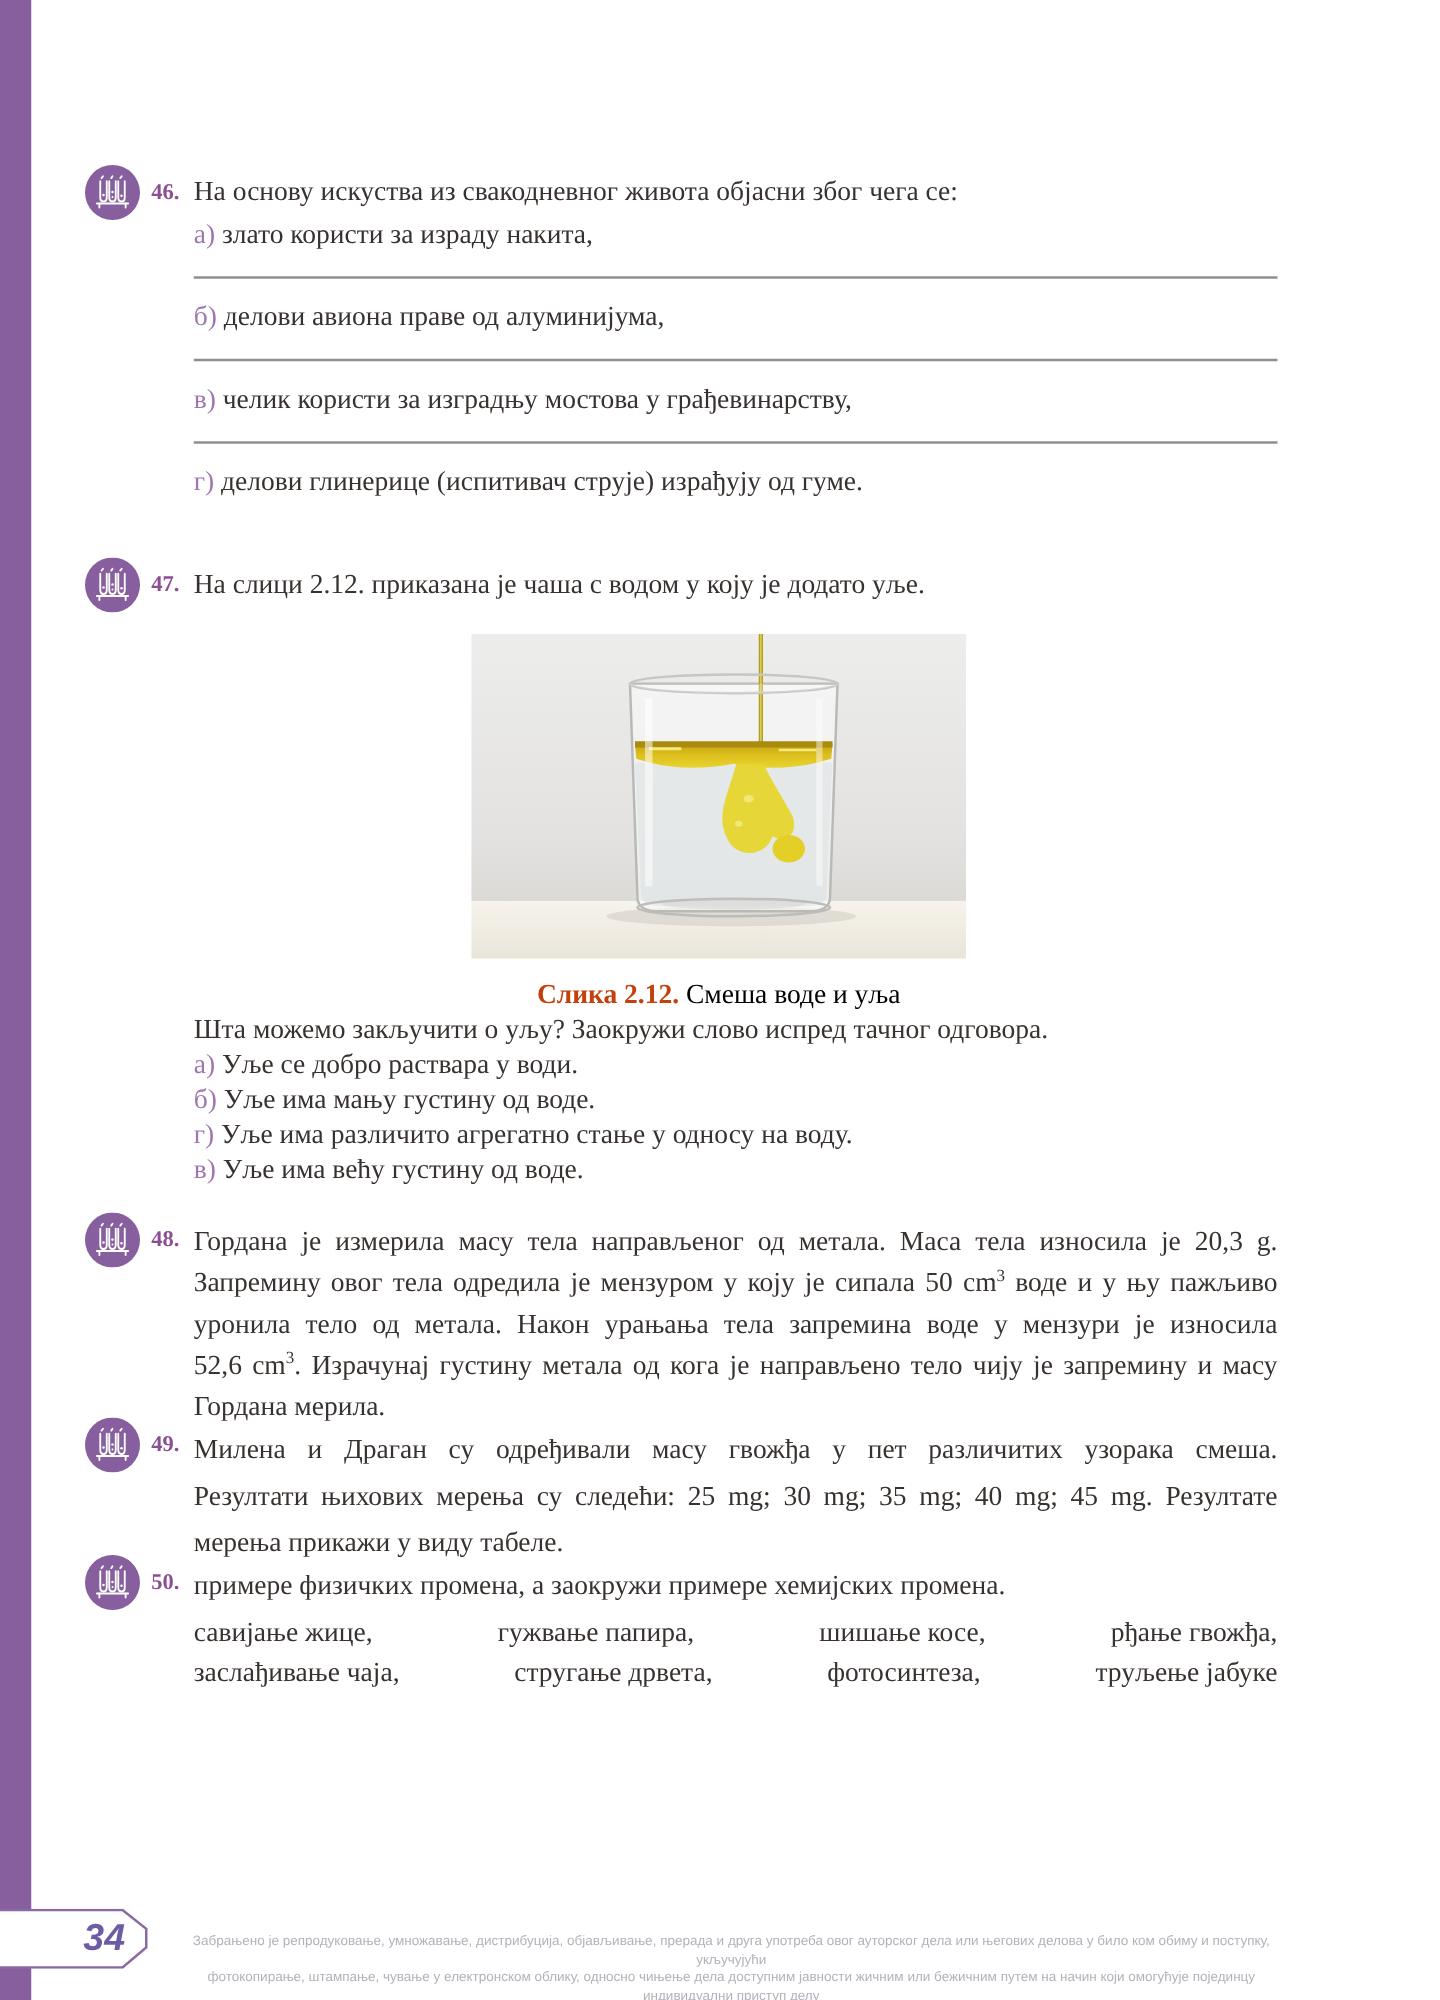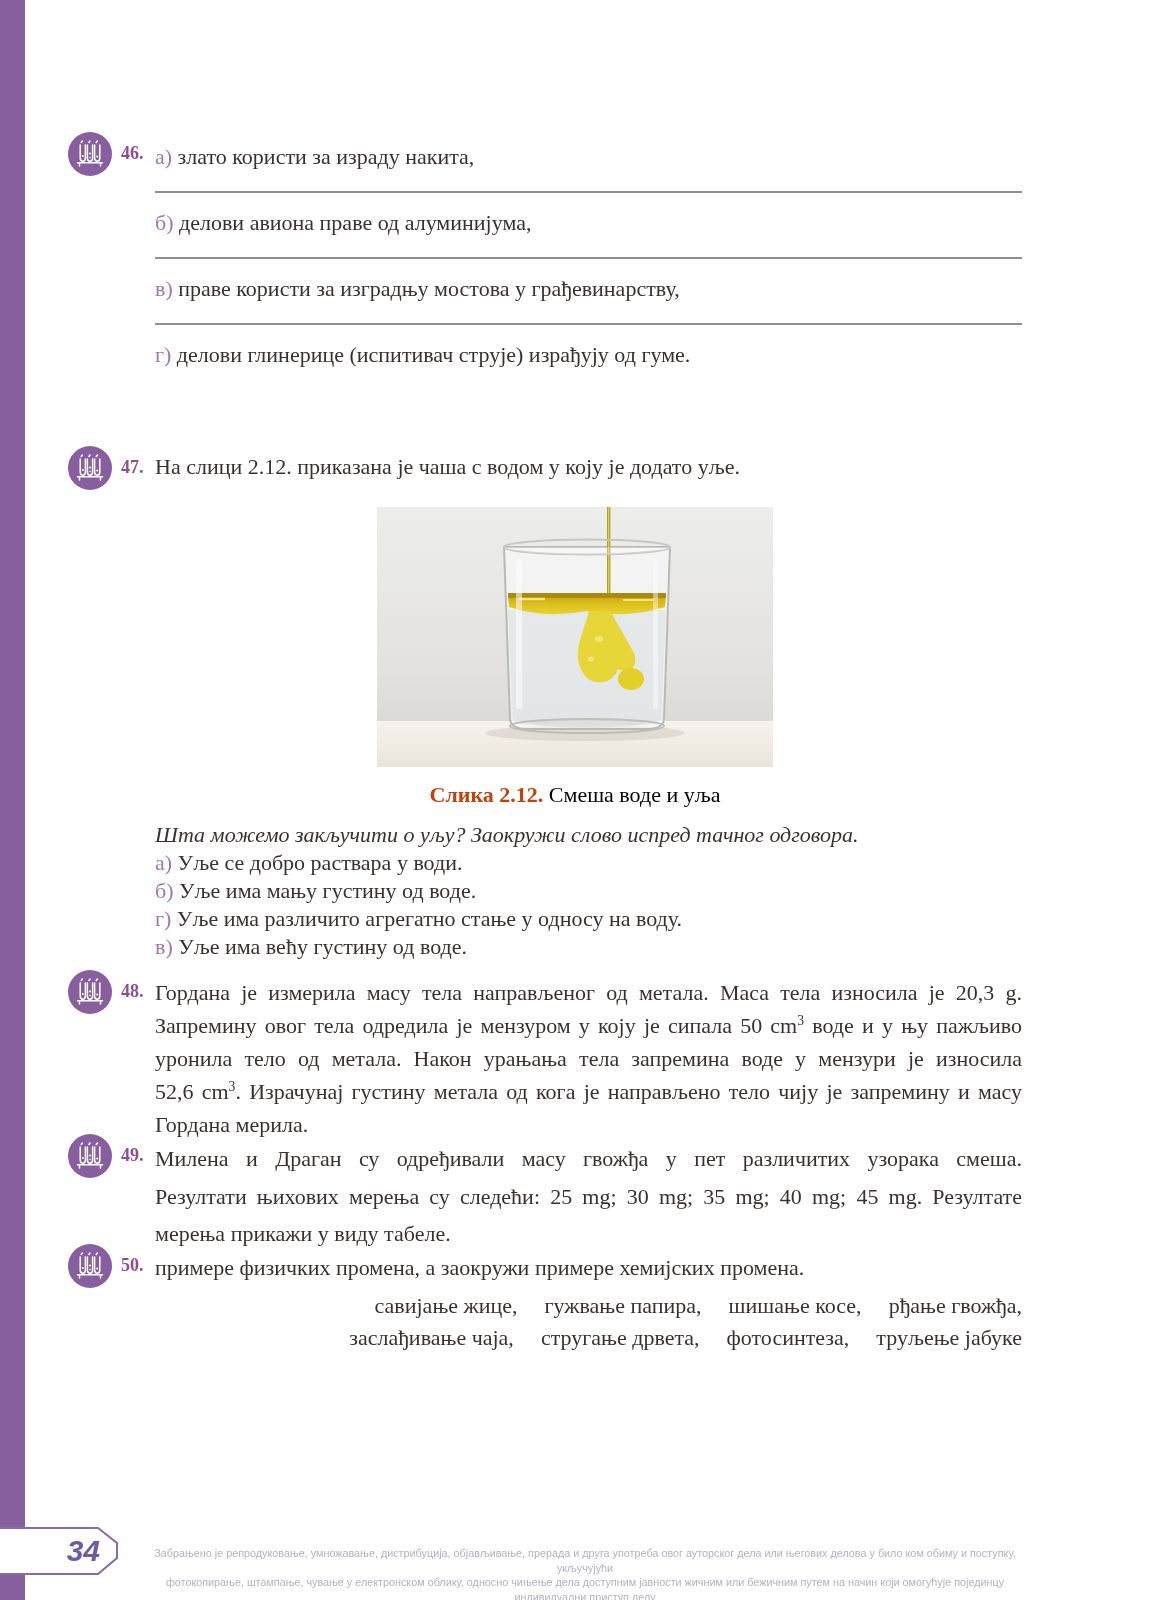--- a/index.html
+++ b/index.html
@@ -16,32 +16,32 @@
   .q-letter{color:#9f77b0;}
   .q-item{margin-top:4px;}
   .answer-line{border-bottom:2px solid #8f8f8f;margin:19px 0 15px 0;height:0;}
 
   
   .figure-wrap{margin-top:25px;width:396px;margin-left:222px;}
   .figure-photo{width:396px;height:260px;display:block;}
   .figure-caption{margin-top:14px;text-align:center;font-size:22px;line-height:28px;}
   .cap-bold{font-weight:700;color:#c2410c;}
   .cap-rest{color:#000000;}
-  .q47-prompt{margin-top:12px;line-height:28px;font-style:italic;}
+  .q47-prompt{line-height:28px;}
   .q47-options{line-height:28px;}
 
   
   .jline{text-align:justify;text-align-last:justify;}
   .jline-last{text-align:left;}
   sup{font-size:0.62em;line-height:0;vertical-align:super;}
 
   .q48 .q-body{line-height:33px;}
   .q49 .q-body{line-height:37.5px;}
   .q50 .q-body{line-height:36px;}
-  .examples-row{display:flex;justify-content:flex-end;gap:27px;line-height:32px;}
+  .examples-row{display:flex;justify-content:space-between;gap:27px;line-height:32px;}
   .examples-block{margin-top:4px;}
 
   
   .page-badge{position:absolute;left:0;top:1527px;width:119px;height:48px;font-style:italic;}
   .page-badge svg{position:absolute;left:0;top:0;}
   .page-number{position:absolute;right:19px;top:7px;font-family:"Liberation Sans", sans-serif;
                font-weight:700;font-size:30px;color:#6e5ba5;}
   .footer-text{position:absolute;left:145px;top:1546px;width:880px;text-align:center;
                font-family:"Liberation Sans", sans-serif;font-size:10.8px;line-height:14.5px;
                color:#b5b1bb;}
@@ -67,33 +67,34 @@
         <g fill="#ffffff">
           <circle cx="14.8" cy="24" r="1"></circle>
             <circle cx="22" cy="21.5" r="1"></circle>
           <circle cx="29.2" cy="24.5" r="1"></circle>
             <circle cx="22" cy="25.5" r="0.8"></circle>
         </g>
       </svg>
     </span>
     <span class="q-num">46.</span>
     <div class="q-body">
+      <div class="q-text">На основу искуства из свакодневног живота објасни због чега се:</div>
       <div class="q-item">
         <span class="q-letter">а)</span>
         <span>злато користи за израду накита,</span>
       </div>
       <div class="answer-line"></div>
       <div class="q-item">
         <span class="q-letter">б)</span>
         <span>делови авиона праве од алуминијума,</span>
       </div>
       <div class="answer-line"></div>
       <div class="q-item">
         <span class="q-letter">в)</span>
-        <span>праве користи за изградњу мостова у грађевинарству,</span>
+        <span>челик користи за изградњу мостова у грађевинарству,</span>
       </div>
       <div class="answer-line"></div>
       <div class="q-item">
         <span class="q-letter">г)</span>
         <span>делови глинерице (испитивач струје) израђују од гуме.</span>
       </div>
     </div>
   </section>
 
   <section class="question q47" style="top:452px;">

